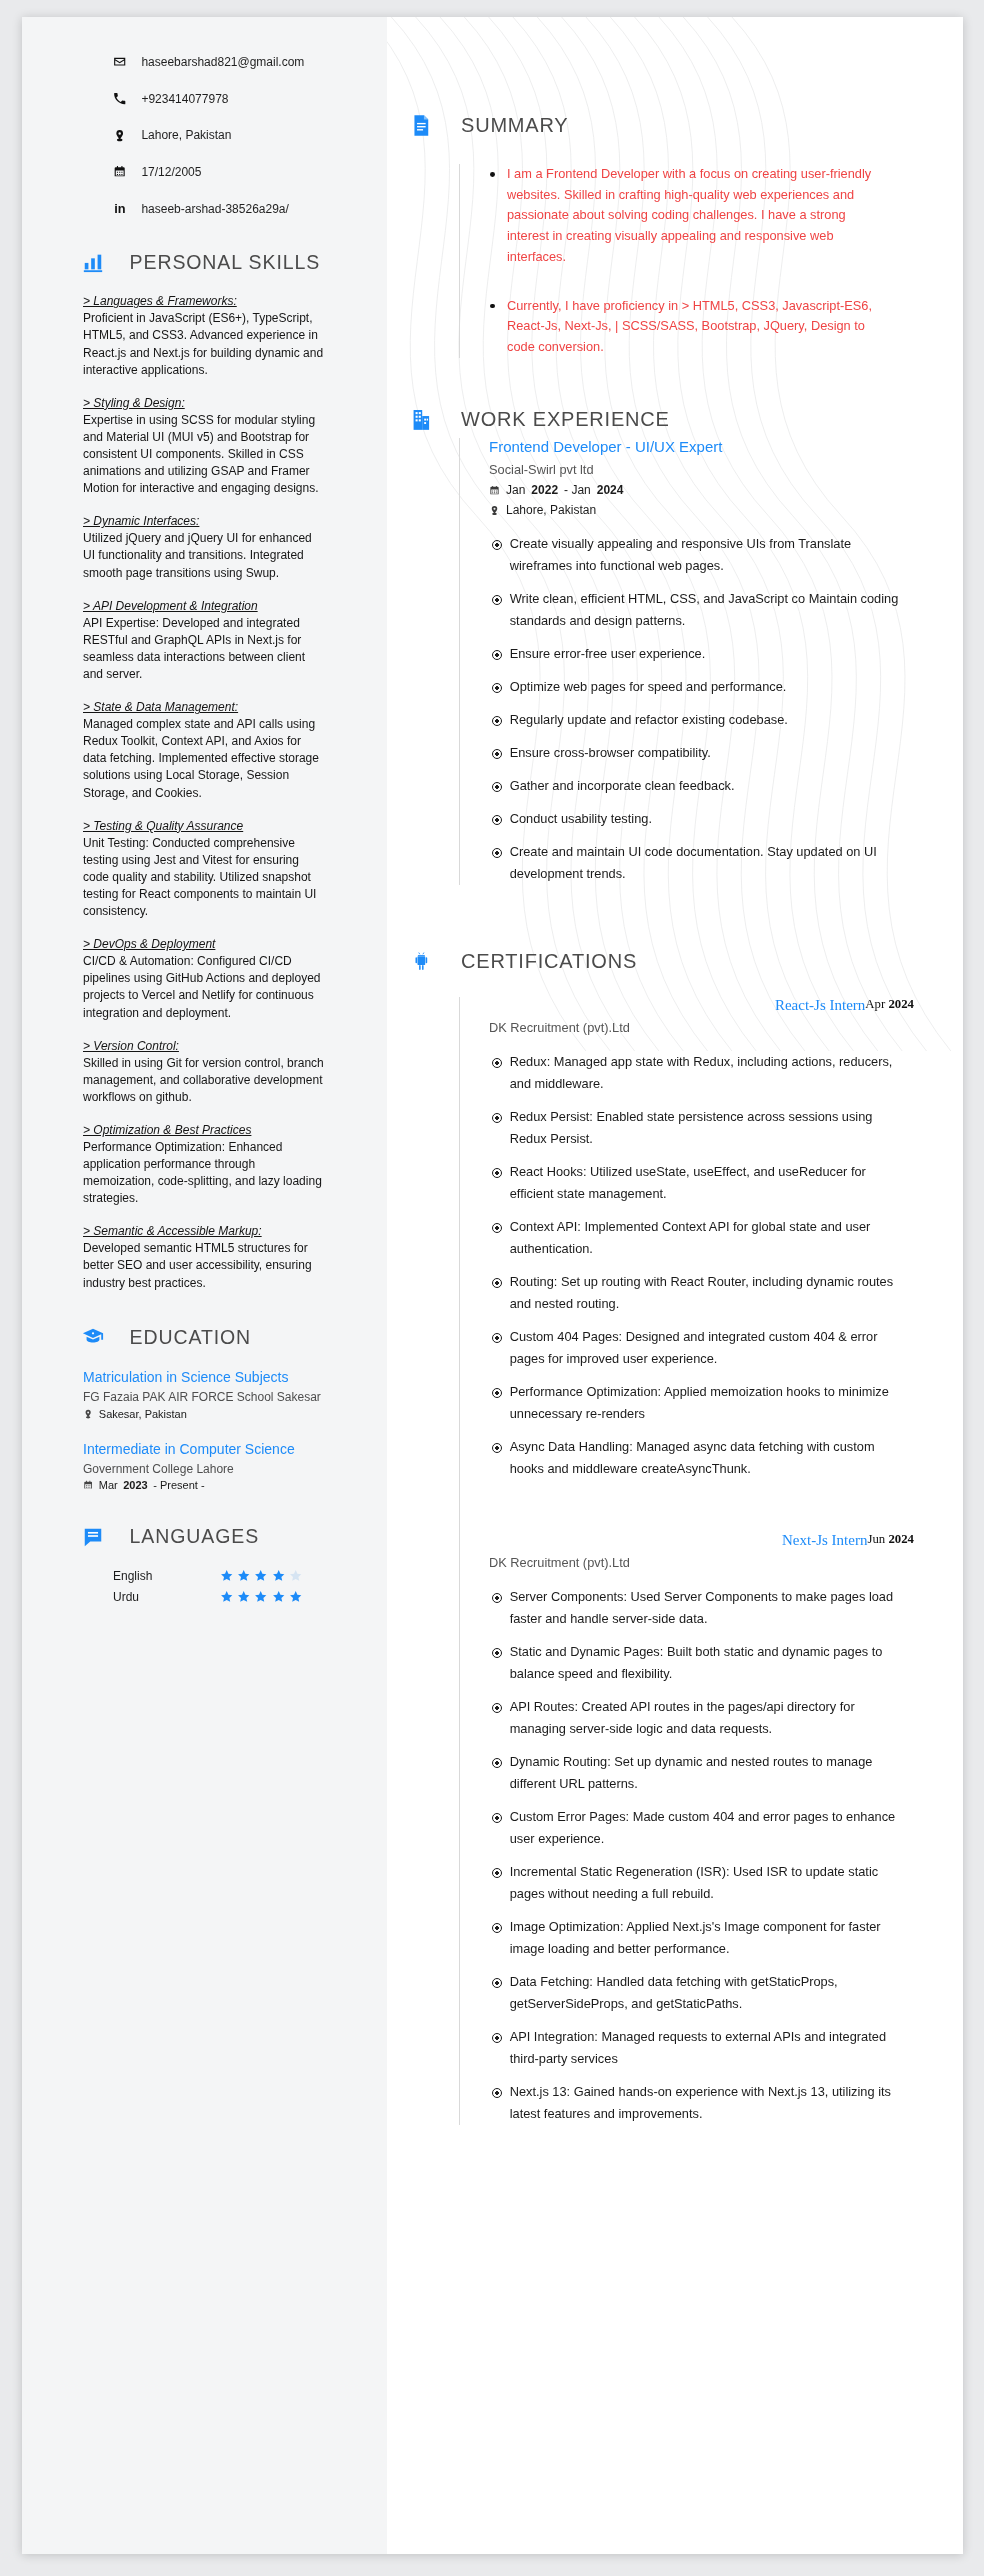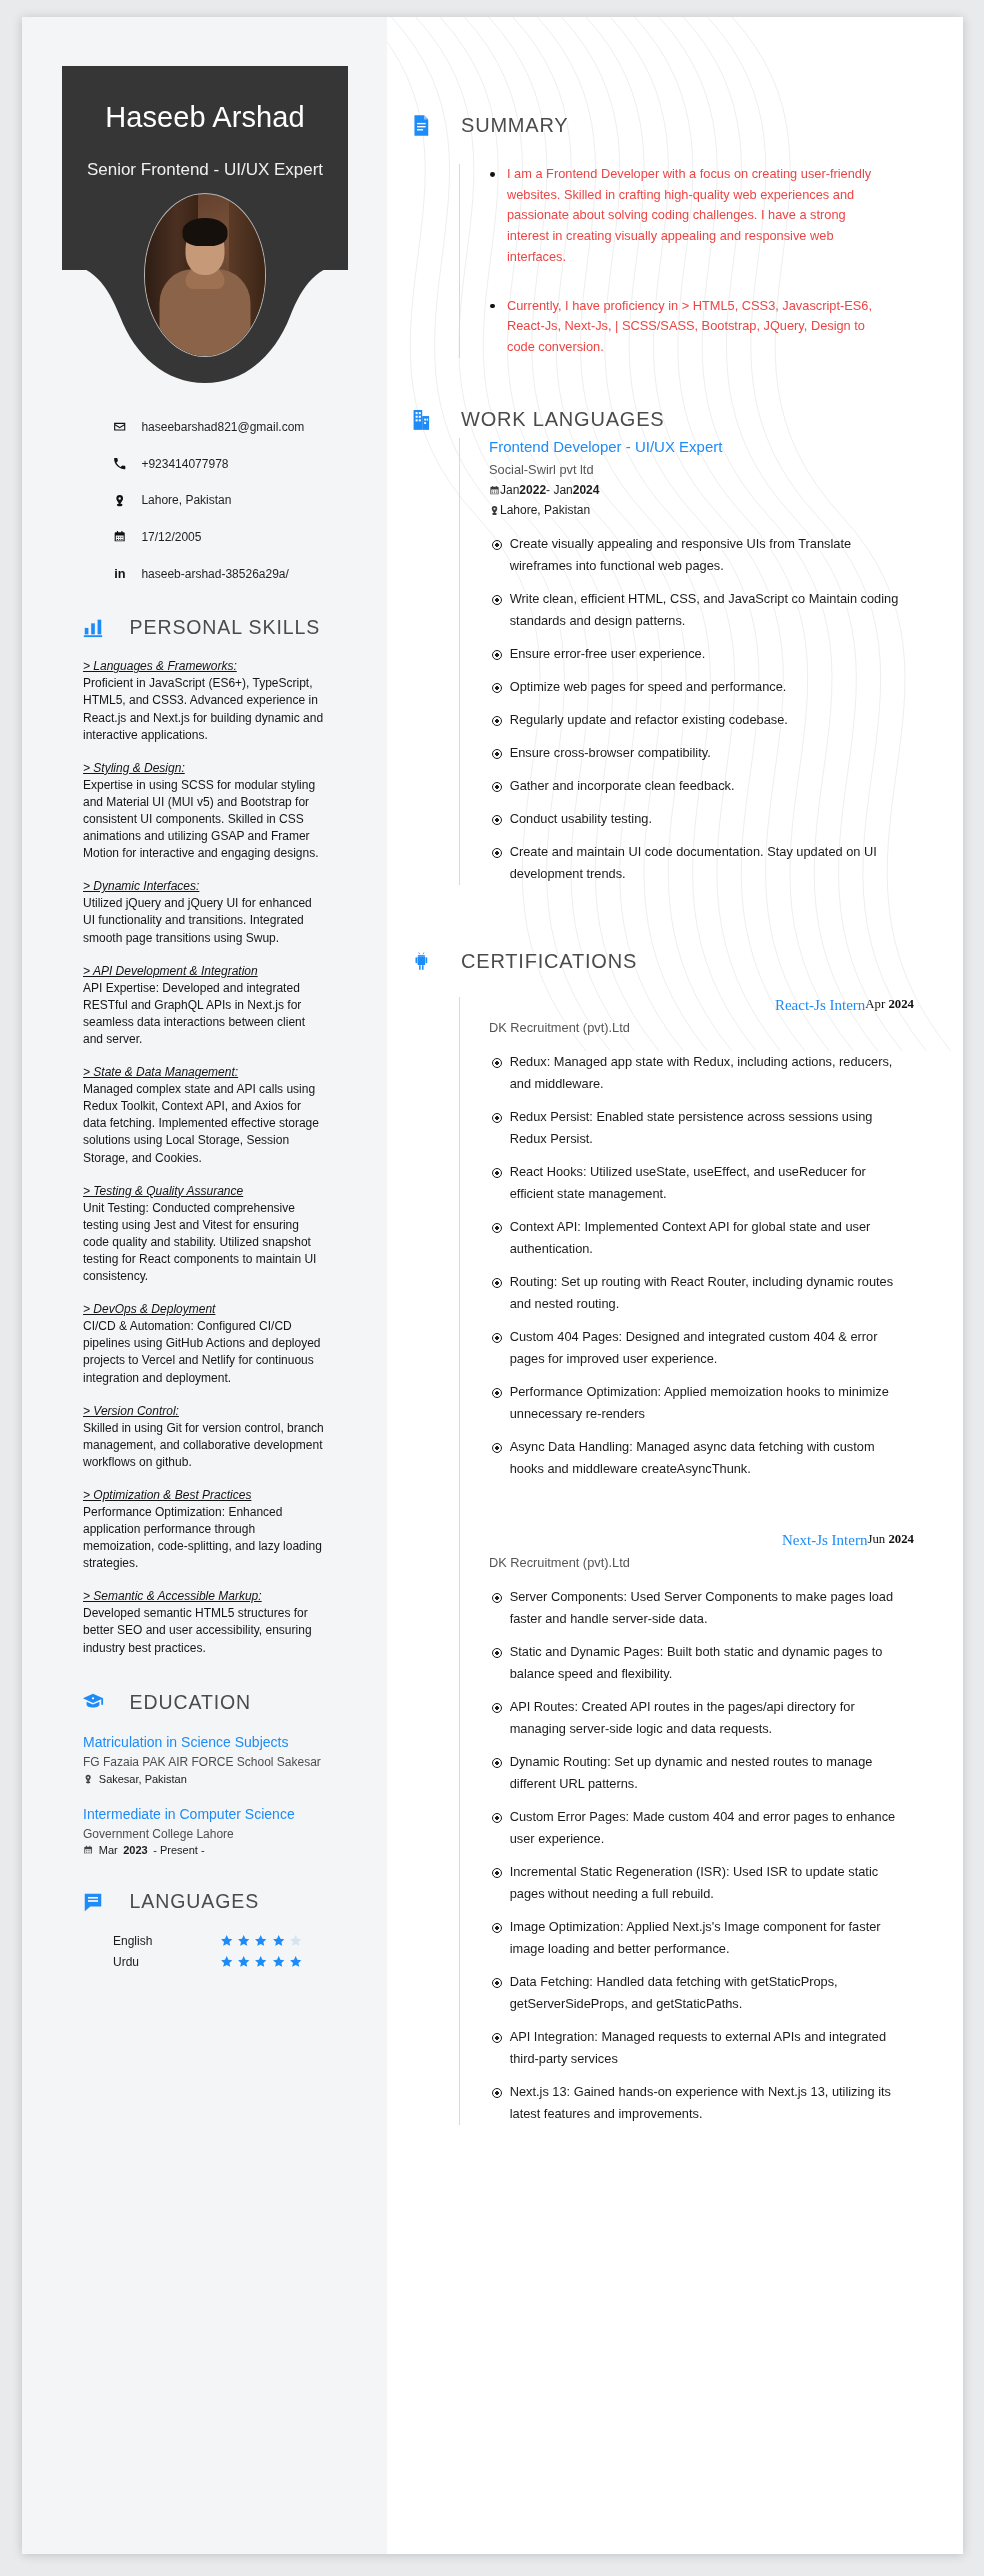--- a/index.html
+++ b/index.html
@@ -230,21 +230,21 @@
     content: "";
     position: absolute;
     left: -17px; top: 8px;
     width: 4.9px; height: 4.9px;
     border-radius: 50%;
     background: #111;
   }
 
   .job-title { color: #1d8bf8; font-size: 15px; margin-bottom: 7.3px; }
   .job-company { font-size: 12.8px; color: #555; margin-bottom: 6px; }
-  .job-meta { display: flex; align-items: center; font-size: 12px; color: #1c1c1c; margin-bottom: 6px; }
+  .job-meta { display: flex; align-items: center; gap: 6px; font-size: 12px; color: #1c1c1c; margin-bottom: 6px; }
   .job-meta svg { width: 11px; height: 11px; fill: #3a3a3a; }
   .job-meta b { font-weight: 700; }
 
   .bullets { list-style: none; margin-top: 16px; padding-left: 20.7px; }
   .bullets li {
     position: relative;
     font-size: 12.8px;
     line-height: 1.72;
     color: #1b1b1b;
     margin-bottom: 11px;
@@ -296,36 +296,20 @@
         <path d="M640 0 C 880 260, 560 540, 820 820 C 1080 1100, 740 1380, 1000 1700"></path>
         <path d="M680 0 C 920 260, 600 540, 860 820 C 1120 1100, 780 1380, 1040 1700"></path>
         <path d="M720 0 C 960 260, 640 540, 900 820 C 1160 1100, 820 1380, 1080 1700"></path>
       </g>
     </svg>
 
     <div class="columns">
 
       <aside class="left-col">
 
-        <div class="namecard">
-          <div class="namecard-top"></div>
-          <svg class="namecard-blob" viewBox="0 0 470 220" preserveAspectRatio="none">
-            <path d="M0 0 L470 0 L470 25 C 420 25, 395 60, 375 110 C 350 175, 300 220, 235 220 C 170 220, 120 175, 95 110 C 75 60, 50 25, 0 25 Z" fill="#363636"></path>
-          </svg>
-          <div class="name">Haseeb Arshad</div>
-          <div class="role">Senior Frontend - UI/UX Expert</div>
-          <div class="avatar">
-            <div class="door"></div>
-            <div class="door2"></div>
-            <div class="person-body"></div>
-            <div class="person-neck"></div>
-            <div class="person-head"></div>
-            <div class="person-hair"></div>
-          </div>
-        </div>
 
         <div class="contact-list">
           <div class="contact-row">
             <span class="ico">
               <svg viewBox="0 0 24 24">
                   <path d="M2 5h20v14H2V5zm2 2v.4l8 5 8-5V7H4zm16 2.9-8 5-8-5V17h16V9.9z"></path>
                 </svg>
             </span>
             <span>haseebarshad821@gmail.com</span>
           </div>
@@ -541,21 +525,21 @@
                   <rect x="9" y="4.4" width="2.4" height="2.4" fill="#ffffff"></rect>
                   <rect x="5.3" y="8.6" width="2.4" height="2.4" fill="#ffffff"></rect>
                   <rect x="9" y="8.6" width="2.4" height="2.4" fill="#ffffff"></rect>
                   <rect x="5.3" y="12.8" width="2.4" height="2.4" fill="#ffffff"></rect>
                   <rect x="9" y="12.8" width="2.4" height="2.4" fill="#ffffff"></rect>
                   <rect x="15.3" y="12" width="2.2" height="2.2" fill="#ffffff"></rect>
                   <rect x="18.2" y="12" width="1.6" height="2.2" fill="#ffffff"></rect>
                   <rect x="15.3" y="16" width="2.2" height="2.2" fill="#ffffff"></rect>
                 </svg>
             </span>
-            <span class="r-title">WORK LANGUAGES</span>
+            <span class="r-title">WORK EXPERIENCE</span>
           </div>
           <div class="r-body" style="margin-top:6px;">
             <div>
               <div class="job-title">Frontend Developer - UI/UX Expert</div>
               <div class="job-company">Social-Swirl pvt ltd</div>
               <div class="job-meta">
                 <svg viewBox="0 0 24 24">
                     <path d="M7 2v2H5a2 2 0 0 0-2 2v14h18V6a2 2 0 0 0-2-2h-2V2h-2v2H9V2H7zm-2 8h14v9H5v-9zm2 2v2h2v-2H7zm4 0v2h2v-2h-2zm4 0v2h2v-2h-2zM7 16v2h2v-2H7zm4 0v2h2v-2h-2zm4 0v2h2v-2h-2z"></path>
                   </svg>
                 <span>Jan </span>

